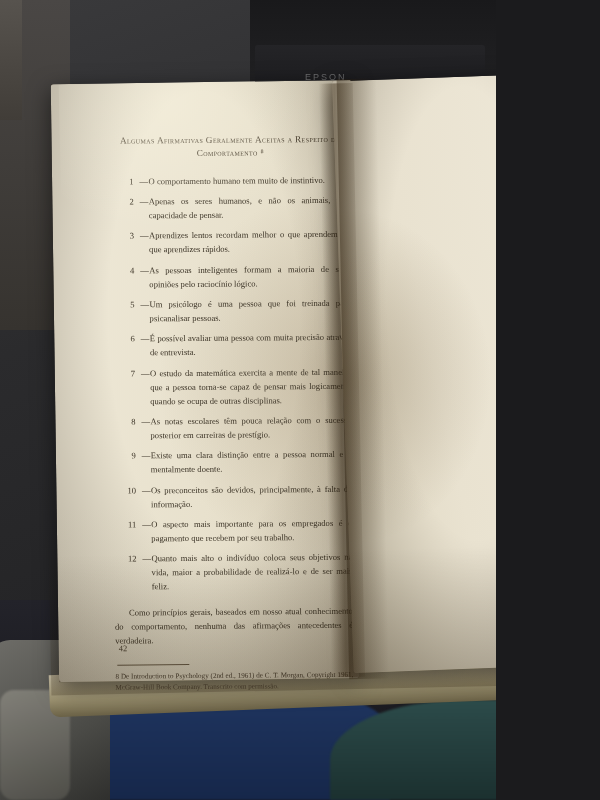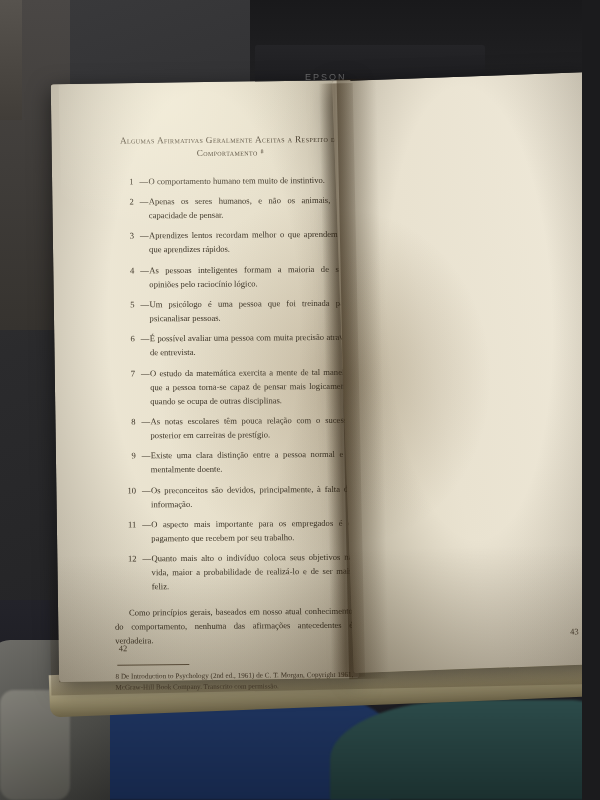--- a/index.html
+++ b/index.html
@@ -2,21 +2,21 @@
 <html><head>
 <meta charset="utf-8">
 <style>
   html, body {
     margin: 0;
     padding: 0;
     background: #1b1b1d;
   }
   #scene {
     position: relative;
-    width: 582px;
+    width: 496px;
     height: 800px;
     overflow: hidden;
     background: #2a2a2c;
     font-family: "Liberation Serif", serif;
   }
 
   
   .bg-wall {
     position: absolute;
     left: 0; top: 0;

